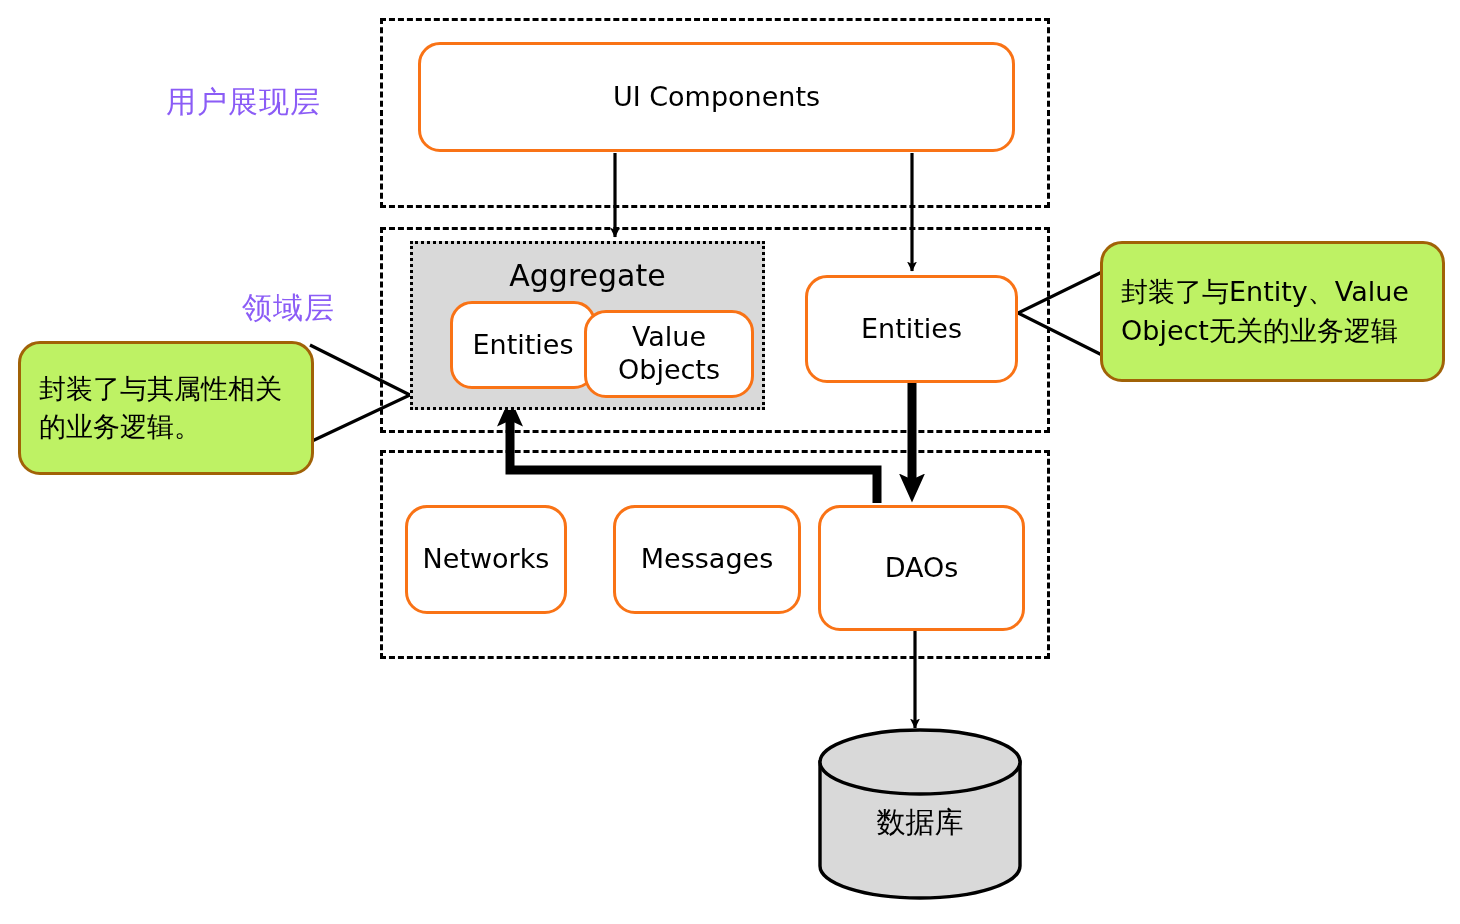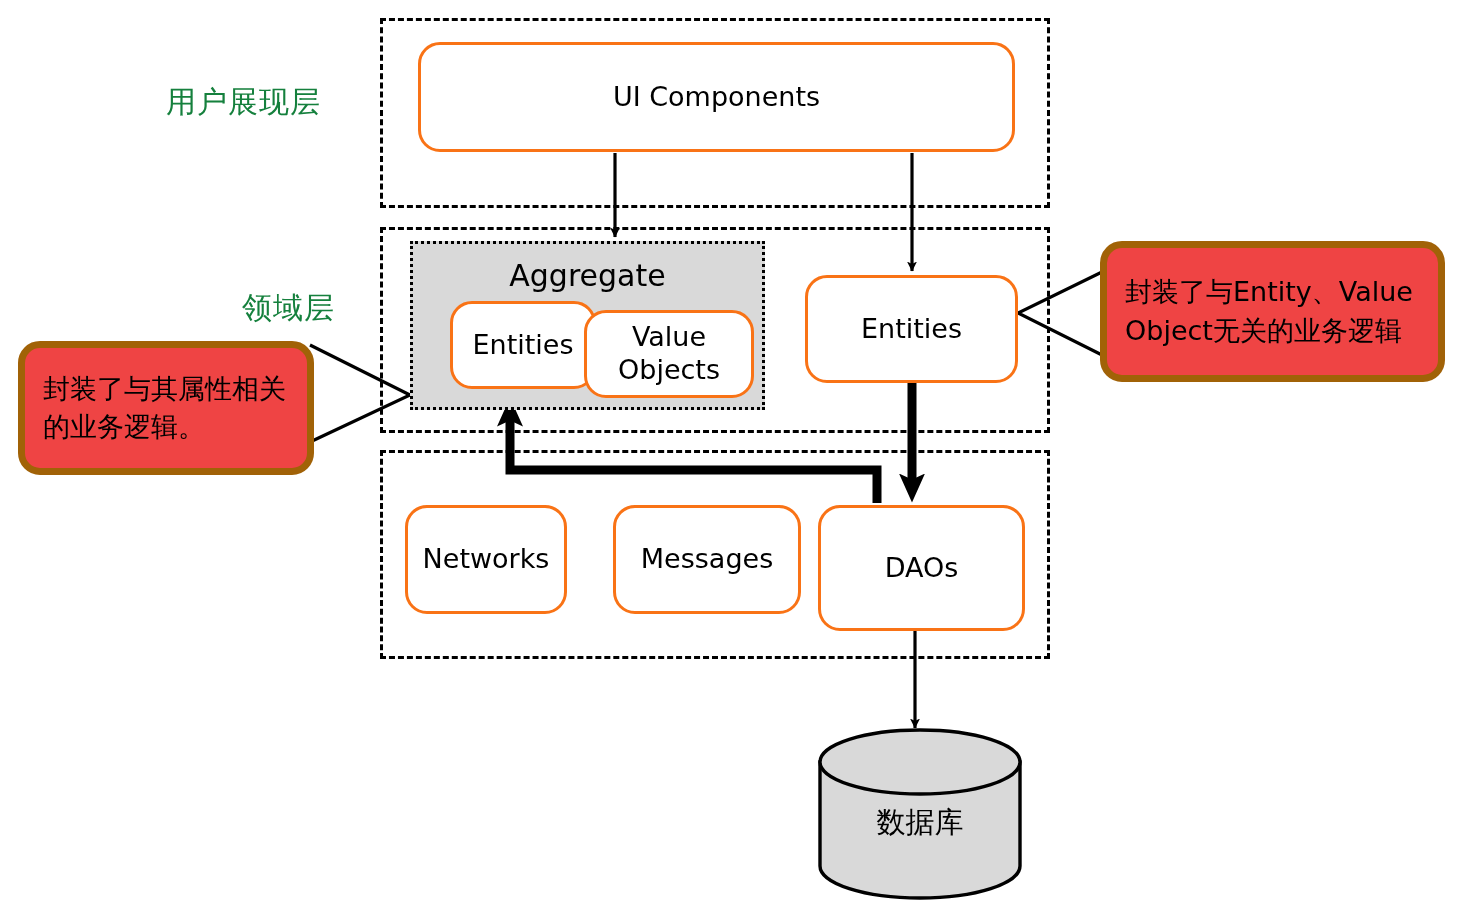--- a/index.html
+++ b/index.html
@@ -26,21 +26,21 @@
   }
   .layer-band {
     position: absolute;
     border: 3px dashed #000000;
     box-sizing: border-box;
     background: transparent;
   }
   .layer-label {
     position: absolute;
     font-size: 30px;
-    color: #15803d;
+    color: #8b5cf6;
     white-space: nowrap;
     letter-spacing: 1px;
     font-family: "DejaVu Sans", "Liberation Sans", sans-serif;
   }
   .node {
     position: absolute;
     box-sizing: border-box;
     border: 3px solid #f97316;
     border-radius: 22px;
     background: #ffffff;
@@ -64,23 +64,23 @@
     left: 0;
     right: 0;
     top: 14px;
     text-align: center;
     font-size: 30px;
     color: #000000;
   }
   .callout {
     position: absolute;
     box-sizing: border-box;
-    border: 7px solid #a16207;
+    border: 3px solid #a16207;
     border-radius: 22px;
-    background: #ef4444;
+    background: #bef264;
     font-size: 27px;
     color: #000000;
     line-height: 1.42;
     padding: 14px 18px;
     display: flex;
     align-items: center;
   }
   .db-label {
     position: absolute;
     left: 0;

